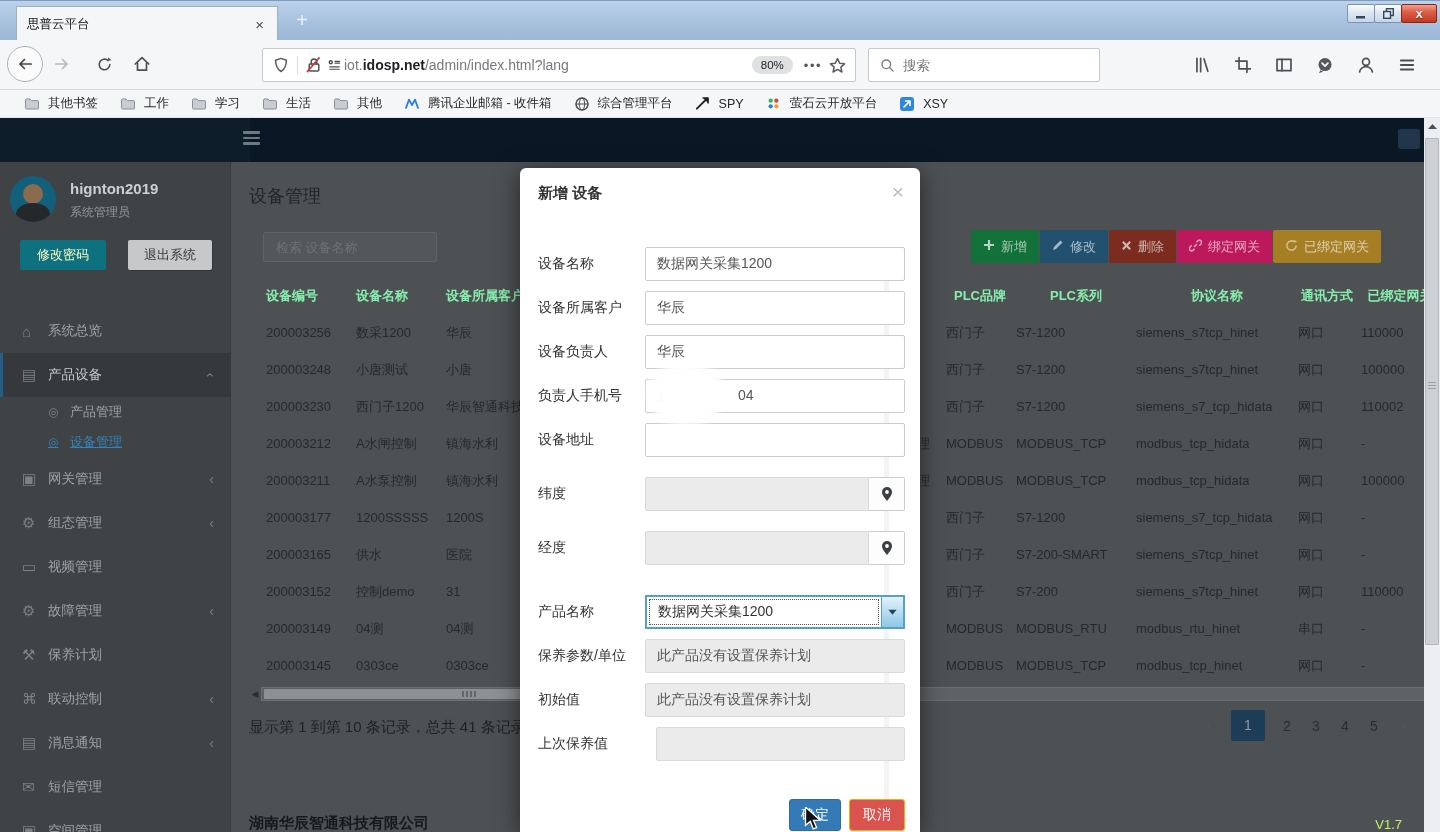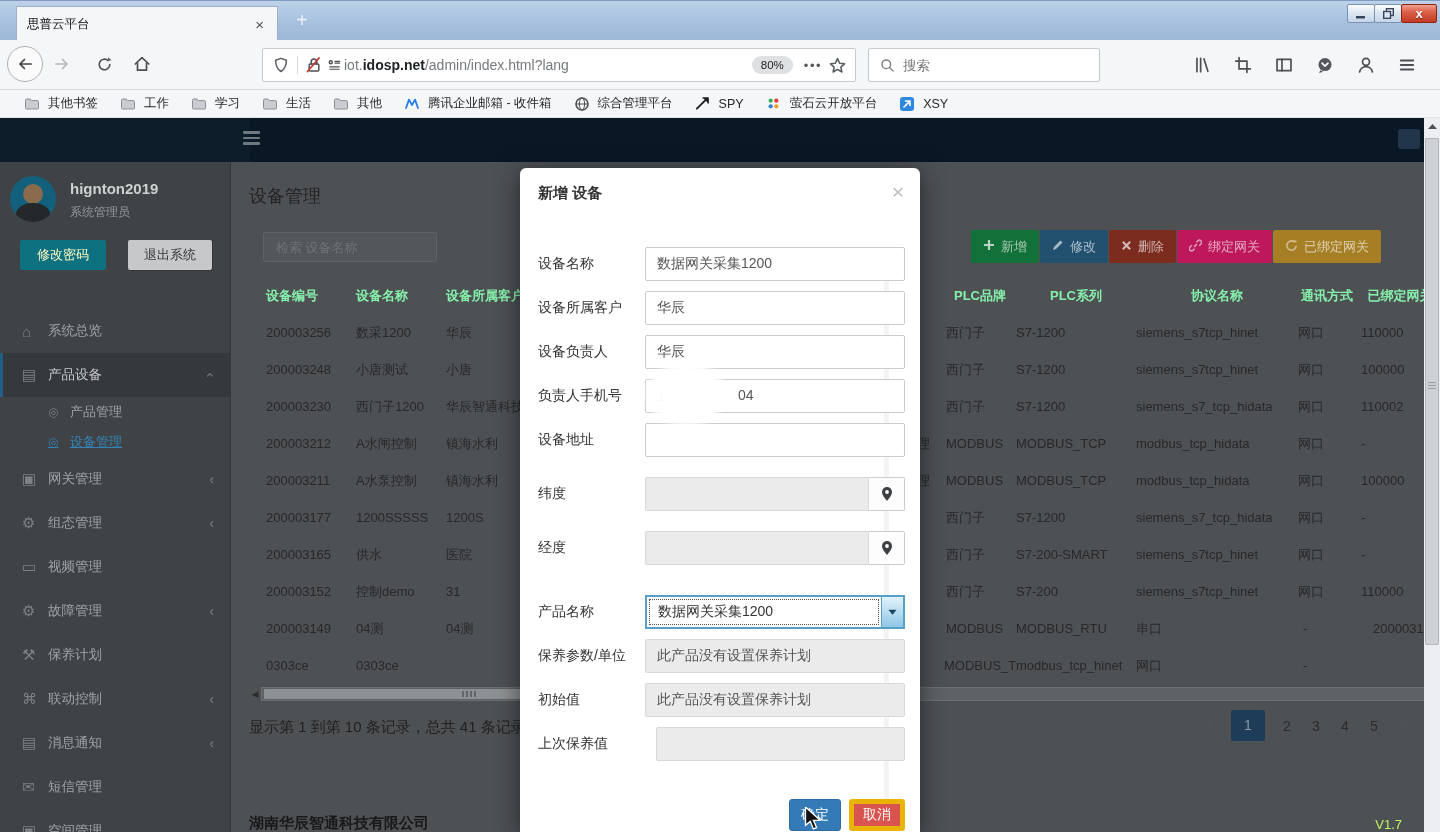--- a/index.html
+++ b/index.html
@@ -119,21 +119,21 @@
   .blob { position:absolute; left:2px; top:-17px; width:78px; height:64px; background:rgba(255,255,255,.97);
     border-radius:50%; filter:blur(3px); }
   .combo { width:260px; height:34px; border:2px solid #56a0c6; display:flex; background:#fff; }
   .combo .cinner { flex:1; margin:3px; outline:1px dotted #555; font-size:14px; color:#333;
     display:flex; align-items:center; padding-left:8px; }
   .combo .cbtn { width:22px; background:linear-gradient(#e3f2fb,#8fc7e7); border-left:1px solid #56a0c6;
     display:flex; align-items:center; justify-content:center; }
   .mfoot { position:absolute; right:15px; top:631px; display:flex; gap:8px; }
   .mbtn { height:32px; border-radius:3px; color:#fff; font-size:14px; display:flex; align-items:center; justify-content:center; }
   .mbtn.ok { width:52px; background:#337ab7; border:1px solid #2e6da4; }
-  .mbtn.cancel { width:56px; background:#d9534f; border:5px solid #eab308; }
+  .mbtn.cancel { width:56px; background:#d9534f; border:1px solid #eab308; }
   .cursor { position:absolute; left:282px; top:639px; z-index:60; }
 
   
   .vscroll { position:absolute; left:1424px; top:0; width:16px; height:714px; background:#eceef1; z-index:70; }
   .vs-up { height:17px; display:flex; align-items:center; justify-content:center; }
   .vs-thumb { position:absolute; left:1px; top:20px; width:14px; height:507px; background:#cdd1d6;
     border:1px solid #b4b8bd; border-radius:1px; }
   .vs-grip { position:absolute; left:2px; top:243px; width:8px; height:8px;
     background:repeating-linear-gradient(#9aa0a6 0 1px,transparent 1px 3px); }
 </style>
@@ -556,20 +556,21 @@
           <div class="td ">S7-200</div>
           <div class="td ">siemens_s7tcp_hinet</div>
           <div class="td ">网口</div>
           <div class="td c9">110000</div>
           <div class="td al">200003149</div>
           <div class="td al">04测</div>
           <div class="td al">04测</div>
           <div class="td c4"></div>
           <div class="td c5">MODBUS</div>
           <div class="td ">MODBUS_RTU</div>
+          <div class="td ">modbus_rtu_hinet</div>
           <div class="td ">串口</div>
           <div class="td c9">-</div>
           <div class="td al">200003145</div>
           <div class="td al">0303ce</div>
           <div class="td al">0303ce</div>
           <div class="td c4"></div>
           <div class="td c5">MODBUS</div>
           <div class="td ">MODBUS_TCP</div>
           <div class="td ">modbus_tcp_hinet</div>
           <div class="td ">网口</div>

